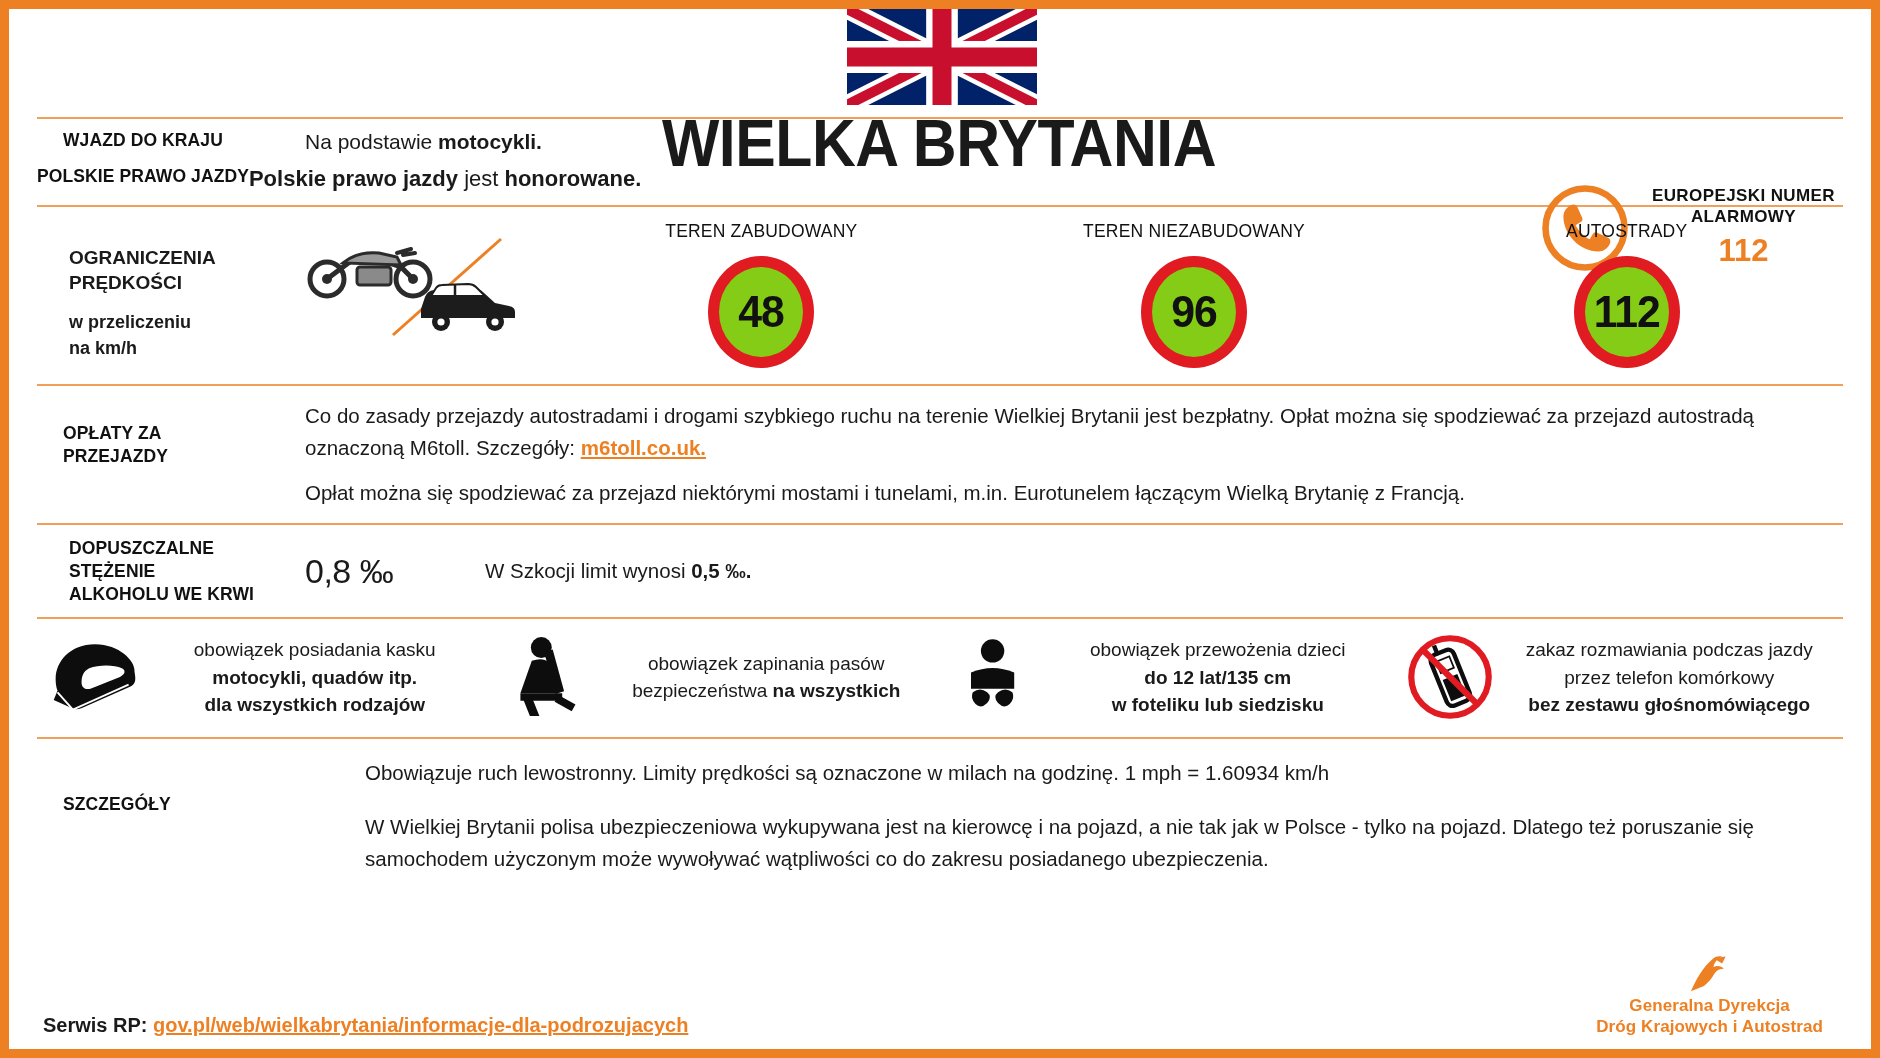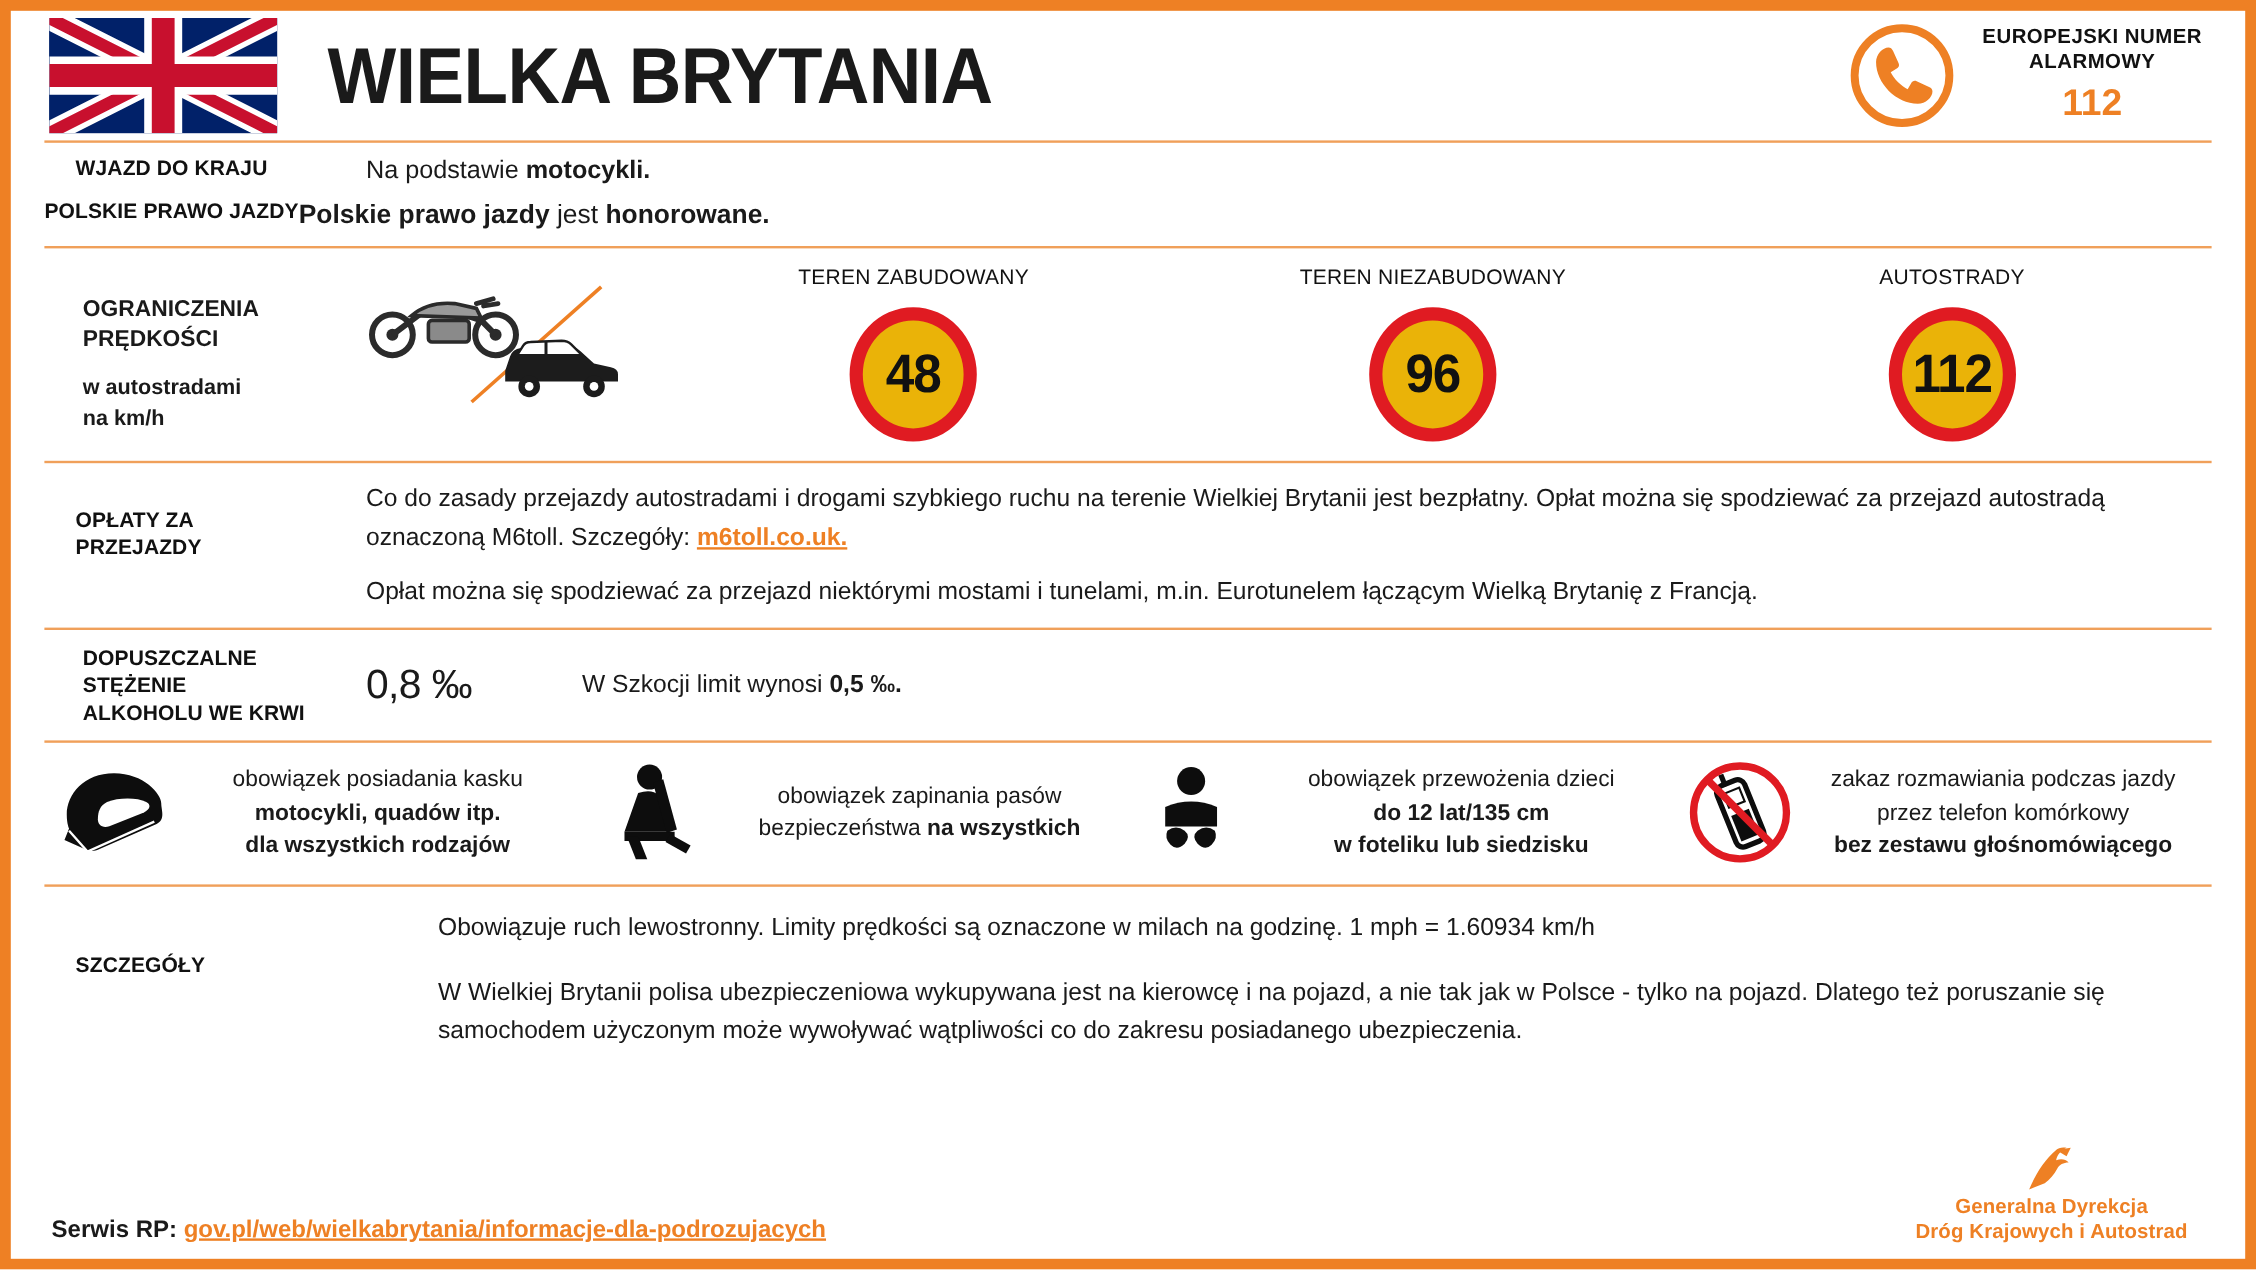--- a/index.html
+++ b/index.html
@@ -22,20 +22,21 @@
     width:100%;height:100%;
     box-sizing:border-box;
     padding:0 28px;
   }
 
   
   .header{
     display:flex;align-items:center;
     height:108px;
     padding-left:4px;
+    flex-direction:column;
   }
   .flag{
     width:190px;height:96px;
     flex:0 0 auto;
     position:relative;
     overflow:hidden;
     background:#012169;
   }
   .title{
     font-size:66px;
@@ -100,21 +101,21 @@
   .speed-cols{display:flex;flex:1 1 auto;}
   .speed-col{flex:1 1 0;display:flex;flex-direction:column;align-items:center;}
   .speed-head{
     font-size:17.5px;font-weight:normal;letter-spacing:0.2px;color:#111;
     margin-bottom:14px;white-space:nowrap;
   }
   .sign{
     width:106px;height:112px;
     border:11px solid #e01b22;
     border-radius:50%;
-    background:#eab308;
+    background:#84cc16;
     display:flex;align-items:center;justify-content:center;
     box-sizing:border-box;
   }
   .sign span{
     font-size:45px;font-weight:bold;color:#111;letter-spacing:-1px;
     transform:scaleX(0.95);
   }
 
   
   .toll-row{display:flex;padding:14px 0 14px 0;}
@@ -206,21 +207,21 @@
     <div class="entry-val"><span>Polskie prawo jazdy</span><span class="reg"> jest </span><span>honorowane.</span></div>
   </div>
 
   <hr class="rule">
 
   <div class="speed-wrap">
 
     <div class="speed-label">
       <div class="l1">OGRANICZENIA</div>
       <div class="l1">PRĘDKOŚCI</div>
-      <div class="l2">w autostradami</div>
+      <div class="l2">w przeliczeniu</div>
       <div class="l2" style="margin-top:2px">na km/h</div>
     </div>
 
     <div class="vehicles">
       <svg viewBox="0 0 240 116" width="240" height="116">
         <g>
           <circle cx="22" cy="52" r="17" fill="none" stroke="#2b2b2b" stroke-width="5"></circle>
           <circle cx="22" cy="52" r="5" fill="#2b2b2b"></circle>
           <circle cx="108" cy="52" r="17" fill="none" stroke="#2b2b2b" stroke-width="5"></circle>
           <circle cx="108" cy="52" r="5" fill="#2b2b2b"></circle>

